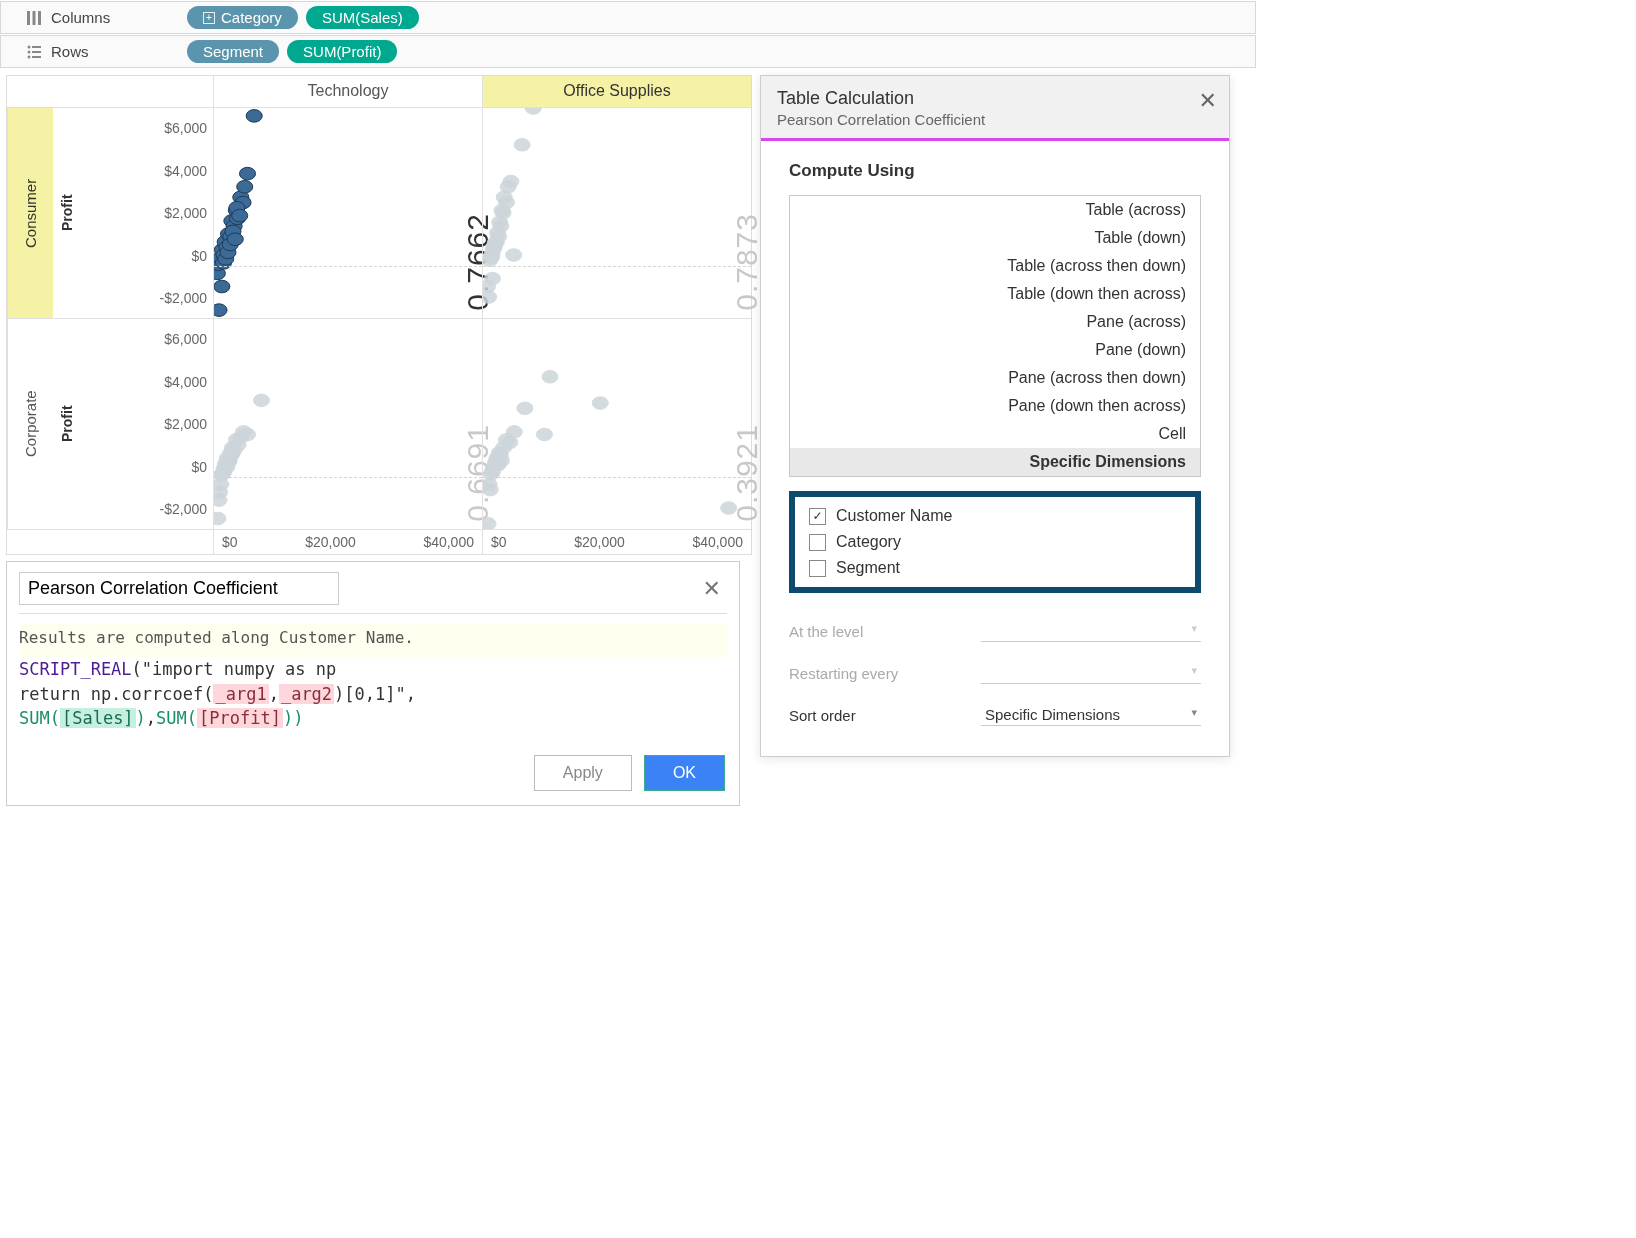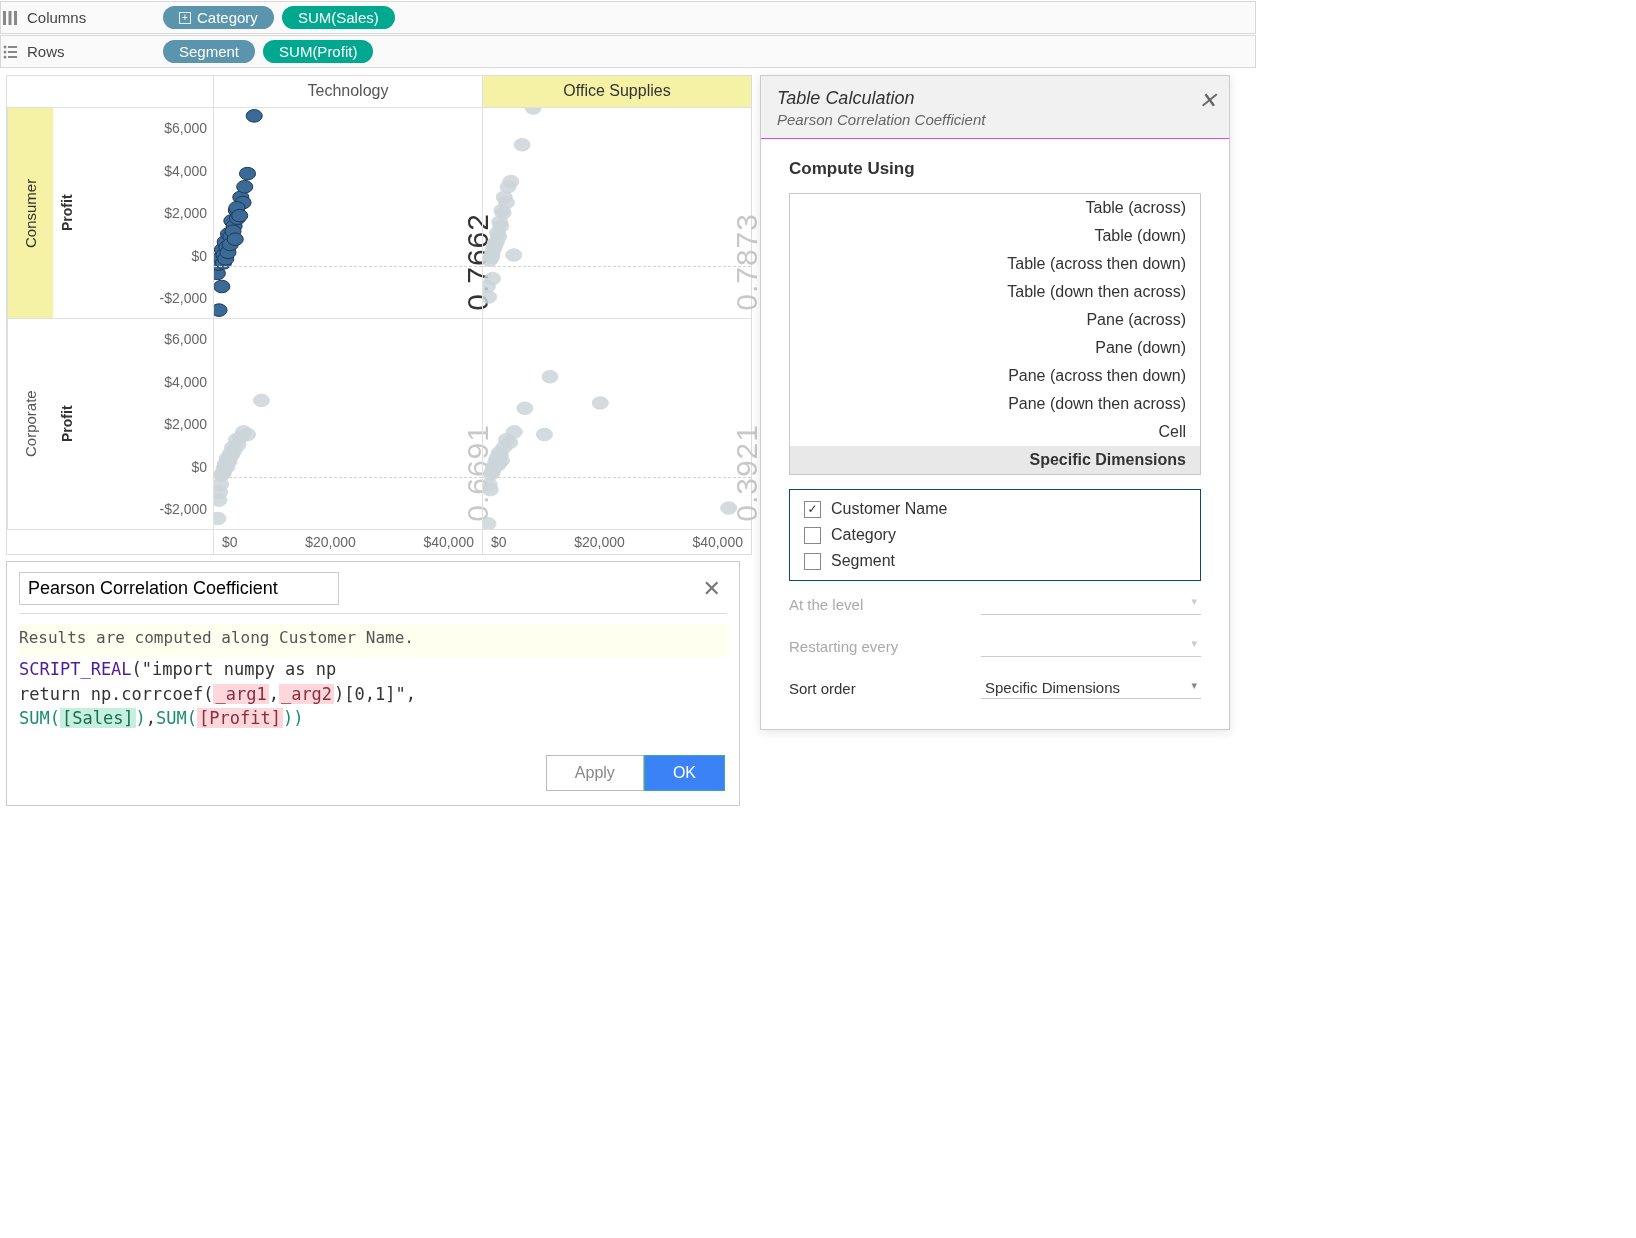--- a/index.html
+++ b/index.html
@@ -1,19 +1,19 @@
 <!DOCTYPE html>
 <html><head>
 <meta charset="utf-8">
 <style>
 * { box-sizing: border-box; margin: 0; padding: 0; }
 body { font-family: -apple-system, BlinkMacSystemFont, "Segoe UI", Arial, sans-serif; font-size: 14px; color: #333; background: #fff; width: 1256px; }
 
 
-.shelf-row { display: flex; align-items: center; border: 1px solid #d8d8d8; background: #fafafa; padding: 4px 0; gap: 12px; margin: 1px 0; }
+.shelf-row { display: flex; align-items: center; border: 1px solid #d8d8d8; background: #fafafa; padding: 4px 24px; gap: 12px; margin: 1px 0; }
 .shelf-label { display: flex; align-items: center; gap: 8px; width: 150px; font-size: 15px; color: #444; }
 .shelf-icon { width: 18px; height: 18px; display: inline-flex; align-items: center; justify-content: center; }
 .pills { display: flex; gap: 8px; }
 .pill { display: inline-flex; align-items: center; gap: 6px; border-radius: 12px; padding: 3px 16px; color: #fff; font-size: 15px; }
 .pill.dim { background: #5b95ad; }
 .pill.measure { background: #00a88f; }
 .pill .plus-box { width: 12px; height: 12px; border: 1px solid rgba(255,255,255,0.85); display:inline-flex; align-items:center; justify-content:center; font-size:10px; line-height:1; }
 
 
 .main { display: flex; position: relative; }
@@ -48,36 +48,36 @@
 .editor-title-input { font-size:18px; border:1px solid #ccc; padding:5px 8px; width:320px; }
 .close-x { font-size:22px; color:#777; cursor:pointer; padding:0 6px; }
 .editor-divider { border:none; border-top:1px solid #ddd; margin:0 12px; }
 .editor-body { padding:10px 12px; font-family: Menlo, Consolas, monospace; font-size:17px; line-height:1.45; }
 .hint { background:#fffff0; color:#555; font-family:inherit; font-size:16px; padding:2px 0 8px; }
 .kw { color:#4c1d95; font-weight:400; }
 .arg { background:#fdd7dc; color:#8a2e3a; padding:0 2px; }
 .agg1 { color:#1a8f6e; }
 .field1 { background:#c5f0df; color:#1a6b4f; padding:0 2px; }
 .field2 { background:#fdd7dc; color:#8a2e3a; padding:0 2px; }
-.editor-footer { display:flex; justify-content:flex-end; gap:0; padding:14px 14px; }
+.editor-footer { display:flex; justify-content:flex-end; gap:12px; padding:14px 14px; }
 .btn { padding:8px 28px; font-size:16px; border:1px solid #bbb; background:#fff; color:#888; }
 .btn.primary { background:#3b82f6; color:#fff; border-color:#3cb08e; }
 
 
 .panel { position:absolute; left:760px; top:6px; width:470px; border:1px solid #ccc; background:#fff; box-shadow:0 2px 10px rgba(0,0,0,.1); }
-.panel-head { background:#f1f1f1; padding:12px 16px 10px; border-bottom:1px solid #d946ef; position:relative;font-style:italic; }
+.panel-head { background:#f1f1f1; padding:12px 16px 10px; border-bottom:3px solid #d946ef; position:relative; }
 .panel-head h1 { font-size:18px; font-weight:400; color:#333; }
 .panel-head .sub { font-size:15px; color:#666; margin-top:2px; }
 .panel-close { position:absolute; right:12px; top:12px; font-size:22px; color:#666; cursor:pointer; }
 .panel-body { padding:20px 28px; }
 .section-title { font-weight:600; font-size:17px; margin-bottom:14px; }
 .listbox { border:1px solid #c8c8c8; margin-bottom:14px;text-align:right; }
 .listbox .opt { padding:5px 14px; font-size:16px; cursor:pointer; }
 .listbox .opt.sel { background:#e8e8e8; font-weight:600; }
-.check-group { border:1px solid #0c4a6e; padding:6px 0; margin-bottom:2px; }
+.check-group { border:6px solid #0c4a6e; padding:6px 0; margin-bottom:17px; }
 .check-row { display:flex; align-items:center; gap:10px; padding:4px 14px; font-size:16px; }
 .cb { width:17px; height:17px; border:1.5px solid #888; display:inline-flex; align-items:center; justify-content:center; font-size:12px; color:#333; }
 .cb.checked::after { content:"✓"; }
 .kv-row { display:flex; align-items:center; justify-content:space-between; padding:10px 0; font-size:15px; }
 .kv-row.disabled { color:#aaa; }
 .kv-row .val { border-bottom:1px solid #ccc; padding:2px 20px 2px 4px; min-width:220px; position:relative; }
 .kv-row .val::after { content:"▾"; position:absolute; right:4px; color:#888; font-size:11px; }
 .kv-row.disabled .val::after { color:#ccc; }
 </style>
 </head>

